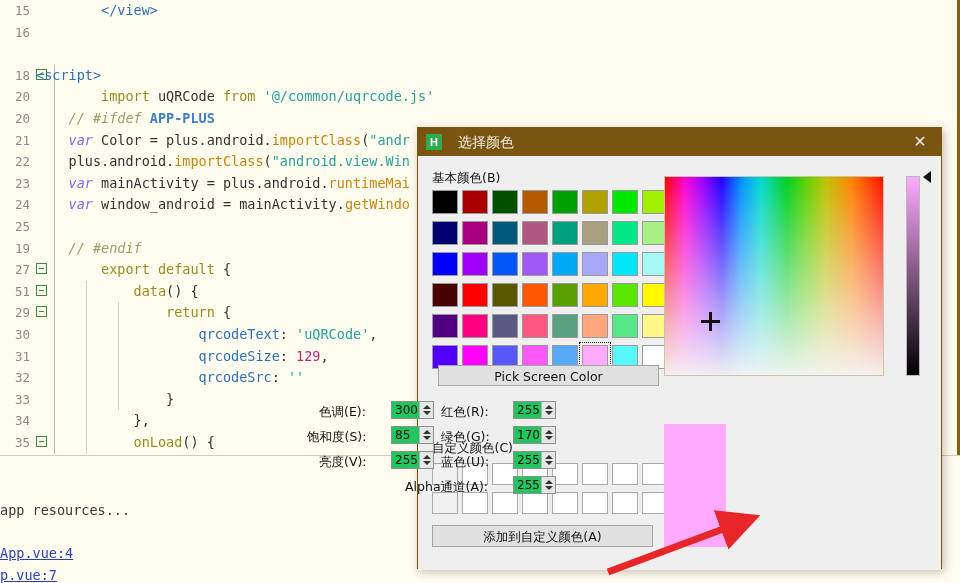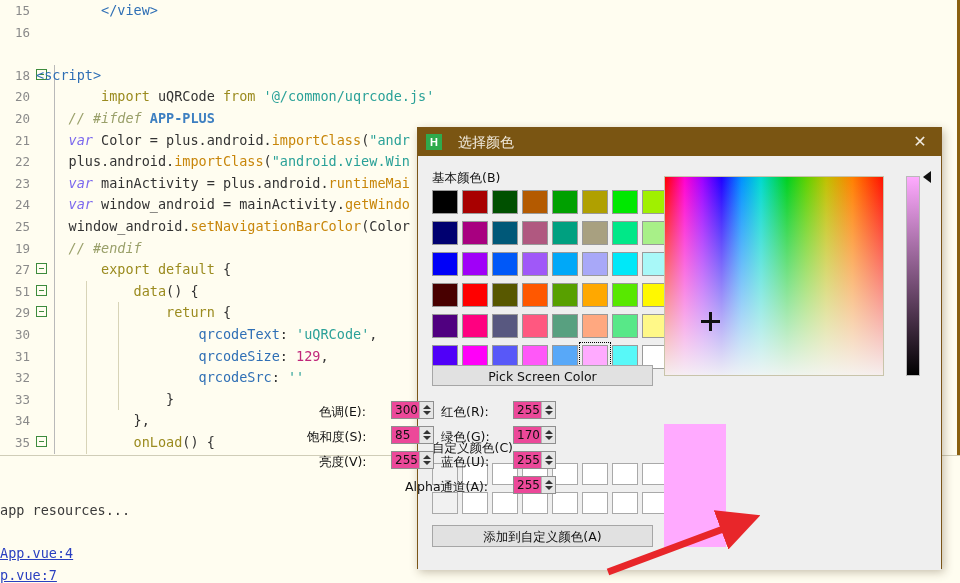--- a/index.html
+++ b/index.html
@@ -122,21 +122,21 @@
   }
   .sw.sel{outline:1px dotted #000;outline-offset:2px;}
   .grid-row{height:31px;font-size:0;}
 
   .btn{
     position:absolute;box-sizing:border-box;
     background:#e1e1e1;border:1px solid #a6a6a6;
     font-size:12.5px;color:#111;text-align:center;
     font-family:"DejaVu Sans",sans-serif;cursor:pointer;
   }
-  #pick-screen{left:14px;top:209px;width:221px;height:21px;line-height:19px;}
+  #pick-screen{left:20px;top:209px;width:221px;height:21px;line-height:19px;}
   #add-custom{left:14px;top:369px;width:221px;height:22px;line-height:20px;}
 
   #custom-grid{position:absolute;left:14px;top:307px;}
   .csw{
     width:26px;height:22px;box-sizing:border-box;
     border:1px solid #a9a9a9;background:#ffffff;
     display:inline-block;margin:0 4px 7px 0;cursor:pointer;vertical-align:top;
   }
   .csw.first{background:#f1f1f1;}
 
@@ -181,21 +181,21 @@
     border:0;
   }
 
   
   .field-lbl{
     position:absolute;font-size:12.5px;color:#111;text-align:right;
     font-family:"DejaVu Sans",sans-serif;white-space:nowrap;
   }
   .spin{
     position:absolute;width:43px;height:18px;
-    border:1px solid #8f8f8f;background:#ec4899;box-sizing:border-box;
+    border:1px solid #8f8f8f;background:#22c55e;box-sizing:border-box;
   }
   .spin input{
     position:absolute;left:0;top:0;width:27px;height:16px;border:0;outline:none;
     background:transparent;font-size:12px;color:#111;padding:0 0 0 3px;
     font-family:"DejaVu Sans",sans-serif;
   }
   .spin .arrows{
     position:absolute;right:0;top:0;width:14px;height:16px;background:#e6e6e6;
     border-left:1px solid #b5b5b5;box-sizing:border-box;cursor:pointer;
   }
@@ -220,21 +220,21 @@
   <div class="code-area" id="code-area">
       <div class="code-line" style="top: 0px; position: absolute; left: 0px; width: 960px;"><span class="ln">15</span><span class="code-txt"><span class="tk-pl">        </span><span class="tk-tag">&lt;/view&gt;</span></span></div>
       <div class="code-line" style="top: 21.6px; position: absolute; left: 0px; width: 960px;"><span class="ln">16</span></div>
       <div class="code-line" style="top: 64.8px; position: absolute; left: 0px; width: 812px;"><span class="ln">18</span><span class="fold"></span><span class="vline" style="left: 54px;"></span><span class="code-txt"><span class="tk-tag">&lt;script&gt;</span></span></div>
       <div class="code-line" style="top: 86.4px; position: absolute; left: 0px; width: 960px;"><span class="ln">20</span><span class="vline" style="left: 54px;"></span><span class="code-txt"><span class="tk-kw2">        import </span><span class="tk-ident">uQRCode </span><span class="tk-kw2">from </span><span class="tk-str">'@/common/uqrcode.js'</span></span></div>
       <div class="code-line" style="top: 108px; position: absolute; left: 0px; width: 960px;"><span class="ln">20</span><span class="vline" style="left: 54px;"></span><span class="code-txt"><span class="tk-cmt">    // #ifdef </span><span class="tk-cmt2">APP-PLUS</span></span></div>
       <div class="code-line" style="top: 129.6px; position: absolute; left: 0px; width: 960px;"><span class="ln">21</span><span class="vline" style="left: 54px;"></span><span class="code-txt"><span class="tk-kw">    var </span><span class="tk-ident">Color = plus.android.</span><span class="tk-fn">importClass</span><span class="tk-ident">(</span><span class="tk-str">"andr</span></span></div>
       <div class="code-line" style="top: 151.2px; position: absolute; left: 0px; width: 960px;"><span class="ln">22</span><span class="vline" style="left: 54px;"></span><span class="code-txt"><span class="tk-ident">    plus.android.</span><span class="tk-fn">importClass</span><span class="tk-ident">(</span><span class="tk-str">"android.view.Win</span></span></div>
       <div class="code-line" style="top: 172.8px; position: absolute; left: 0px; width: 960px;"><span class="ln">23</span><span class="vline" style="left: 54px;"></span><span class="code-txt"><span class="tk-kw">    var </span><span class="tk-ident">mainActivity = plus.android.</span><span class="tk-fn">runtimeMai</span></span></div>
       <div class="code-line" style="top: 194.4px; position: absolute; left: 0px; width: 960px;"><span class="ln">24</span><span class="vline" style="left: 54px;"></span><span class="code-txt"><span class="tk-kw">    var </span><span class="tk-ident">window_android = mainActivity.</span><span class="tk-fn">getWindo</span></span></div>
-      <div class="code-line" style="top: 216px; position: absolute; left: 0px; width: 960px;"><span class="ln">25</span><span class="vline" style="left: 54px;"></span><span class="code-txt"><span class="tk-ident">    window_android.</span><span class="tk-fn">setNavigationBarColor</span><span class="tk-ident">(Color</span></span></div>
+      <div class="code-line" style="top: 216px; position: absolute; left: 0px; width: 960px;"><span class="ln">25</span><span class="vline" style="left: 54px;"></span></div>
       <div class="code-line" style="top: 237.6px; position: absolute; left: 0px; width: 960px;"><span class="ln">19</span><span class="vline" style="left: 54px;"></span><span class="code-txt"><span class="tk-cmt">    // #endif</span></span></div>
       <div class="code-line" style="top: 259.2px; position: absolute; left: 0px; width: 960px;"><span class="ln">27</span><span class="fold"></span><span class="vline" style="left: 54px;"></span><span class="code-txt"><span class="tk-kw2">        export default </span><span class="tk-ident">{</span></span></div>
       <div class="code-line" style="top: 280.8px; position: absolute; left: 0px; width: 960px;"><span class="ln">51</span><span class="fold"></span><span class="vline" style="left: 54px;"></span><span class="guide" style="left: 86px;"></span><span class="code-txt"><span class="tk-pl">            </span><span class="tk-kw2">data</span><span class="tk-ident">() {</span></span></div>
       <div class="code-line" style="top: 302.4px; position: absolute; left: 0px; width: 960px;"><span class="ln">29</span><span class="fold"></span><span class="vline" style="left: 54px;"></span><span class="guide" style="left: 86px;"></span><span class="guide" style="left: 118px;"></span><span class="code-txt"><span class="tk-pl">                </span><span class="tk-kw2">return </span><span class="tk-ident">{</span></span></div>
       <div class="code-line" style="top: 324px; position: absolute; left: 0px; width: 960px;"><span class="ln">30</span><span class="vline" style="left: 54px;"></span><span class="guide" style="left: 86px;"></span><span class="guide" style="left: 118px;"></span><span class="code-txt"><span class="tk-pl">                    </span><span class="tk-prop">qrcodeText</span><span class="tk-ident">: </span><span class="tk-str">'uQRCode'</span><span class="tk-ident">,</span></span></div>
       <div class="code-line" style="top: 345.6px; position: absolute; left: 0px; width: 960px;"><span class="ln">31</span><span class="vline" style="left: 54px;"></span><span class="guide" style="left: 86px;"></span><span class="guide" style="left: 118px;"></span><span class="code-txt"><span class="tk-pl">                    </span><span class="tk-prop">qrcodeSize</span><span class="tk-ident">: </span><span class="tk-num">129</span><span class="tk-ident">,</span></span></div>
       <div class="code-line" style="top: 367.2px; position: absolute; left: 0px; width: 960px;"><span class="ln">32</span><span class="vline" style="left: 54px;"></span><span class="guide" style="left: 86px;"></span><span class="guide" style="left: 118px;"></span><span class="code-txt"><span class="tk-pl">                    </span><span class="tk-prop">qrcodeSrc</span><span class="tk-ident">: </span><span class="tk-str">''</span></span></div>
       <div class="code-line" style="top: 388.8px; position: absolute; left: 0px; width: 960px;"><span class="ln">33</span><span class="vline" style="left: 54px;"></span><span class="guide" style="left: 86px;"></span><span class="guide" style="left: 118px;"></span><span class="code-txt"><span class="tk-pl">                </span><span class="tk-ident">}</span></span></div>
       <div class="code-line" style="top: 410.4px; position: absolute; left: 0px; width: 960px;"><span class="ln">34</span><span class="vline" style="left: 54px;"></span><span class="guide" style="left: 86px;"></span><span class="code-txt"><span class="tk-pl">            </span><span class="tk-ident">},</span></span></div>
       <div class="code-line" style="top: 432px; position: absolute; left: 0px; width: 960px;"><span class="ln">35</span><span class="fold"></span><span class="vline" style="left: 54px;"></span><span class="guide" style="left: 86px;"></span><span class="code-txt"><span class="tk-pl">            </span><span class="tk-kw2">onLoad</span><span class="tk-ident">() {</span></span></div>

